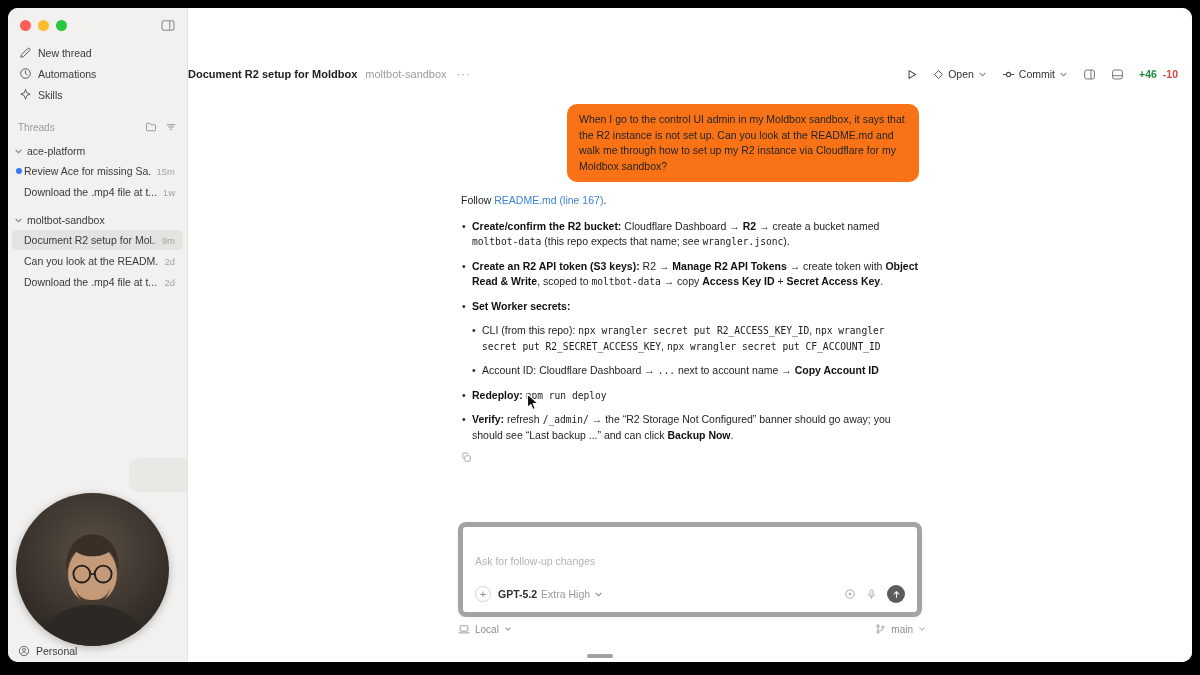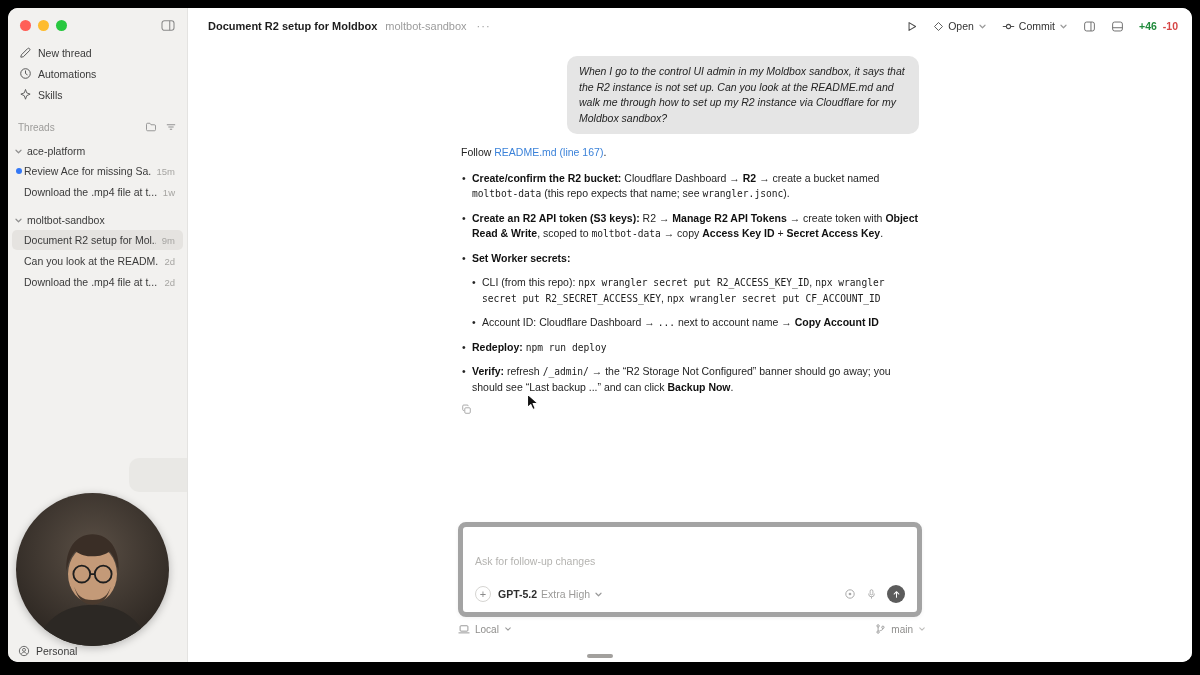--- a/index.html
+++ b/index.html
@@ -37,34 +37,34 @@
   .blob { position:absolute; right:0; bottom:170px; width:58px; height:34px;
           border-radius:10px 0 0 10px; background:#e9e8e5; }
   .webcam { position:absolute; left:8px; bottom:16px; width:153px; height:153px; border-radius:50%;
             overflow:hidden; box-shadow:0 2px 8px rgba(0,0,0,.25); z-index:2; }
   .webcam svg { width:100%; height:100%; display:block; }
   .sidebar-footer { position:absolute; left:0; right:0; bottom:0; height:22px; display:flex;
                     align-items:center; gap:6px; padding:0 10px; font-size:10.5px; color:#3a3a3a; z-index:3; }
 
   
   .main { flex:1; display:flex; flex-direction:column; position:relative; min-width:0; background:#fff; }
-  .topbar { height:36px; display:flex; align-items:center; padding:0 14px 0 20px; gap:8px; }
+  .topbar { height:36px; display:flex; align-items:center; padding:0 14px 0 0; gap:8px;margin-top:48px; }
   .title { font-size:11px; font-weight:700; color:#1d1d1d; }
   .subtitle { font-size:11px; color:#9c9c9c; }
   .more { font-size:11px; color:#9c9c9c; margin-left:2px; letter-spacing:1px; }
   .topbar-right { margin-left:auto; display:flex; align-items:center; gap:15px; }
   .tb-btn { display:flex; align-items:center; gap:4px; font-size:10.5px; color:#333; }
   .icon { display:flex; align-items:center; }
   .diff { display:flex; gap:6px; font-size:10.5px; font-weight:600; }
   .add { color:var(--added,#1f8a3b); } .del { color:var(--removed,#d64545); }
 
   .chat-scroll { flex:1; overflow:hidden; }
   .chat-col { width:458px; margin:0 auto; padding-top:12px; }
-  .bubble { margin-left:auto; max-width:352px; width:fit-content; background:#e5e5e5; border-radius:10px;
-            padding:8px 12px; font-size:10.5px; line-height:15.5px; color:#242424;font-style:italic; }
+  .bubble { margin-left:auto; max-width:352px; width:fit-content; background:#f97316; border-radius:10px;
+            padding:8px 12px; font-size:10.5px; line-height:15.5px; color:#242424; }
   .explored { margin-top:30px; font-size:10.5px; color:#8f8e8c; }
   .intro { margin-top:11px; font-size:10.5px; line-height:15.5px; color:#242424; }
   a.link { color:var(--link,#3b82d9); text-decoration:none; }
   ul.bullets { list-style:none; margin-top:10px; }
   ul.bullets li { position:relative; padding-left:11px; margin-bottom:9px;
                   font-size:10.5px; line-height:15.5px; color:#242424; }
   ul.bullets li::before { content:"•"; position:absolute; left:1px; top:0; }
   ul.bullets li.lvl2 { margin-left:10px; }
   b { font-weight:700; color:#101010; }
   code { font-family:"DejaVu Sans Mono", monospace; font-size:9.6px; color:#202020; }

